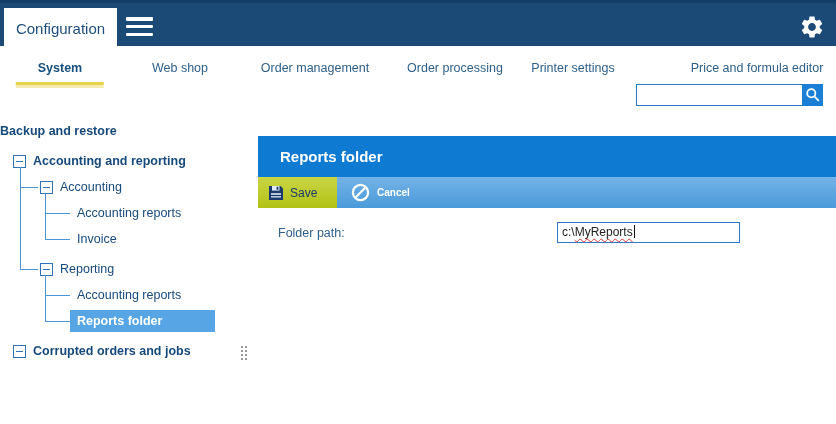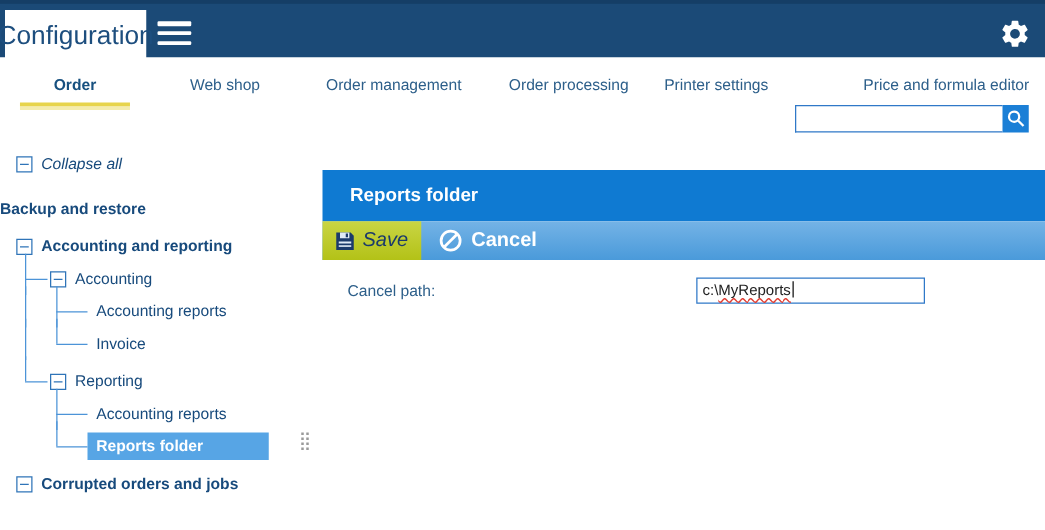--- a/index.html
+++ b/index.html
@@ -5,21 +5,21 @@
   * { margin:0; padding:0; box-sizing:border-box; }
   html,body { width:836px; height:424px; overflow:hidden; background:#fff;
     font-family:"Liberation Sans", sans-serif; }
   body { position:relative; }
 
   
   .topbar { position:absolute; left:0; top:0; width:836px; height:46px;
     background:#1b4a77; border-top:3px solid #153e66; }
   .app-tab { position:absolute; left:4px; top:5px; width:113px; height:41px;
     background:#fff; display:flex; align-items:center; justify-content:center;
-    font-size:21px; color:#1d4e7e; }
+    font-size:15px; color:#1d4e7e; }
   .hamburger { position:absolute; left:126px; top:14px; width:27px; height:19px;
     display:flex; flex-direction:column; justify-content:space-between; cursor:pointer; }
   .hamburger div { height:3.5px; background:#fff; border-radius:1px; }
   .gear { position:absolute; right:11px; top:11px; width:26px; height:26px; cursor:pointer; }
 
   
   .tabstrip { position:absolute; left:0; top:46px; width:836px; height:48px; background:#fff; }
   .tab { position:absolute; top:15px; transform:translateX(-50%);
     font-size:12.5px; color:#2d5f8a; white-space:nowrap; cursor:pointer; padding-bottom:6px; }
   .tab.active { color:#17507f; font-weight:bold; }
@@ -59,23 +59,23 @@
     0 8px #9a9a9a, 4px 8px #9a9a9a, 0 12px #9a9a9a, 4px 12px #9a9a9a; }
 
   
   .panel { position:absolute; left:258px; top:136px; right:0; bottom:0; background:#fff; }
   .panel-header { height:41px; background:#0f7ad2; color:#fff; font-weight:bold;
     font-size:15px; display:flex; align-items:center; padding-left:22px; }
   .toolbar { height:31px; background:linear-gradient(180deg,#74b3e6,#4a9ada);
     display:flex; align-items:stretch; }
   .btn-save { width:79px; background:linear-gradient(180deg,#c9d544,#b3c217);
     display:flex; align-items:center; gap:6px; padding-left:10px; border:none;
-    cursor:pointer; font-size:16px; color:#1b3a6b; font-family:inherit;font-style:italic; }
+    cursor:pointer; font-size:12px; color:#1b3a6b; font-family:inherit; }
   .btn-cancel { background:transparent; border:none; display:flex; align-items:center;
-    gap:7px; padding:0 16px 0 14px; cursor:pointer; font-size:16px; color:#fff;
+    gap:7px; padding:0 16px 0 14px; cursor:pointer; font-size:10px; color:#fff;
     font-weight:bold; font-family:inherit; }
   .form-row { position:relative; margin-top:14px; height:22px; }
   .form-label { position:absolute; left:20px; top:4px; font-size:12.5px; color:#2d5f8a; }
   .fake-input { position:absolute; left:299px; top:0; width:183px; height:21px;
     border:1px solid #2f78c8; background:#fff; font-size:12px; color:#222;
     line-height:19px; padding:0 4px; cursor:text; white-space:nowrap; }
   .wavy { text-decoration-line:underline; text-decoration-style:wavy;
     text-decoration-color:#e03c31; text-decoration-thickness:1px; text-underline-offset:2px; }
   .caret { display:inline-block; width:1px; height:13px; background:#111;
     vertical-align:-2px; margin-left:1px; }
@@ -93,45 +93,41 @@
       <div></div>
   </div>
   <div class="gear">
     <svg viewBox="0 0 24 24" width="26" height="26" fill="#ffffff">
         <path d="M19.14 12.94c.04-.3.06-.61.06-.94 0-.32-.02-.64-.07-.94l2.03-1.58c.18-.14.23-.41.12-.61l-1.92-3.32c-.12-.22-.37-.29-.59-.22l-2.39.96c-.5-.38-1.03-.7-1.62-.94l-.36-2.54c-.04-.24-.24-.41-.48-.41h-3.84c-.24 0-.43.17-.47.41l-.36 2.54c-.59.24-1.13.57-1.62.94l-2.39-.96c-.22-.08-.47 0-.59.22L2.74 8.87c-.12.21-.08.47.12.61l2.03 1.58c-.05.3-.09.63-.09.94s.02.64.07.94l-2.03 1.58c-.18.14-.23.41-.12.61l1.92 3.32c.12.22.37.29.59.22l2.39-.96c.5.38 1.03.7 1.62.94l.36 2.54c.05.24.24.41.48.41h3.84c.24 0 .44-.17.47-.41l.36-2.54c.59-.24 1.13-.56 1.62-.94l2.39.96c.22.08.47 0 .59-.22l1.92-3.32c.12-.22.07-.47-.12-.61l-2.01-1.58zM12 15.6c-1.98 0-3.6-1.62-3.6-3.6s1.62-3.6 3.6-3.6 3.6 1.62 3.6 3.6-1.62 3.6-3.6 3.6z"></path>
       </svg>
   </div>
 </div>
 
 <div class="tabstrip" id="tabstrip">
-    <div class="tab active" style="left: 60px;">Order</div>
+    <div class="tab active" style="left: 60px;">System</div>
     <div class="tab" style="left: 180px;">Web shop</div>
     <div class="tab" style="left: 315px;">Order management</div>
     <div class="tab" style="left: 455px;">Order processing</div>
     <div class="tab" style="left: 573px;">Printer settings</div>
     <div class="tab" style="left: 757px;">Price and formula editor</div>
   </div>
 
 <div class="searchwrap">
   <input type="text" value="" style="">
   <button class="search-btn">
     <span style="display:flex;">
       <svg width="16" height="16" viewBox="0 0 16 16" fill="none" stroke="#ffffff" stroke-width="1.8">
         <circle cx="6.3" cy="6.3" r="4.1"></circle>
         <line x1="9.6" y1="9.6" x2="13.8" y2="13.8"></line>
       </svg>
     </span>
   </button>
 </div>
 
 <div class="sidebar" id="tree">
-    <div class="trow i mb10 pl13">
-      <span class="expander"></span>
-      <span class="lbl">Collapse all</span>
-    </div>
     <div class="trow b pl35">
       <span class="lbl">Backup and restore</span>
     </div>
     <div class="trow b mt pl13">
       <span class="expander"></span>
       <span class="lbl">Accounting and reporting</span>
     </div>
     <div class="trow pl38">
       <div class="seg-v" style="left: 20px;"></div>
       <div class="seg-h" style="left: 20px; width: 18px;"></div>
@@ -194,16 +190,16 @@
       <span style="display:flex;">
         <svg width="19" height="19" viewBox="0 0 20 20">
           <circle cx="10" cy="10" r="8" fill="none" stroke="#ffffff" stroke-width="2.3"></circle>
           <line x1="15.2" y1="4.8" x2="4.8" y2="15.2" stroke="#ffffff" stroke-width="2.3"></line>
         </svg>
       </span>
       <span>Cancel</span>
     </button>
   </div>
   <div class="form-row">
-    <span class="form-label">Cancel path:</span>
+    <span class="form-label">Folder path:</span>
     <div class="fake-input" id="folderInput">c:\<span class="wavy">MyReports</span><span class="caret"></span></div>
   </div>
 </div>
 
 </body></html>

